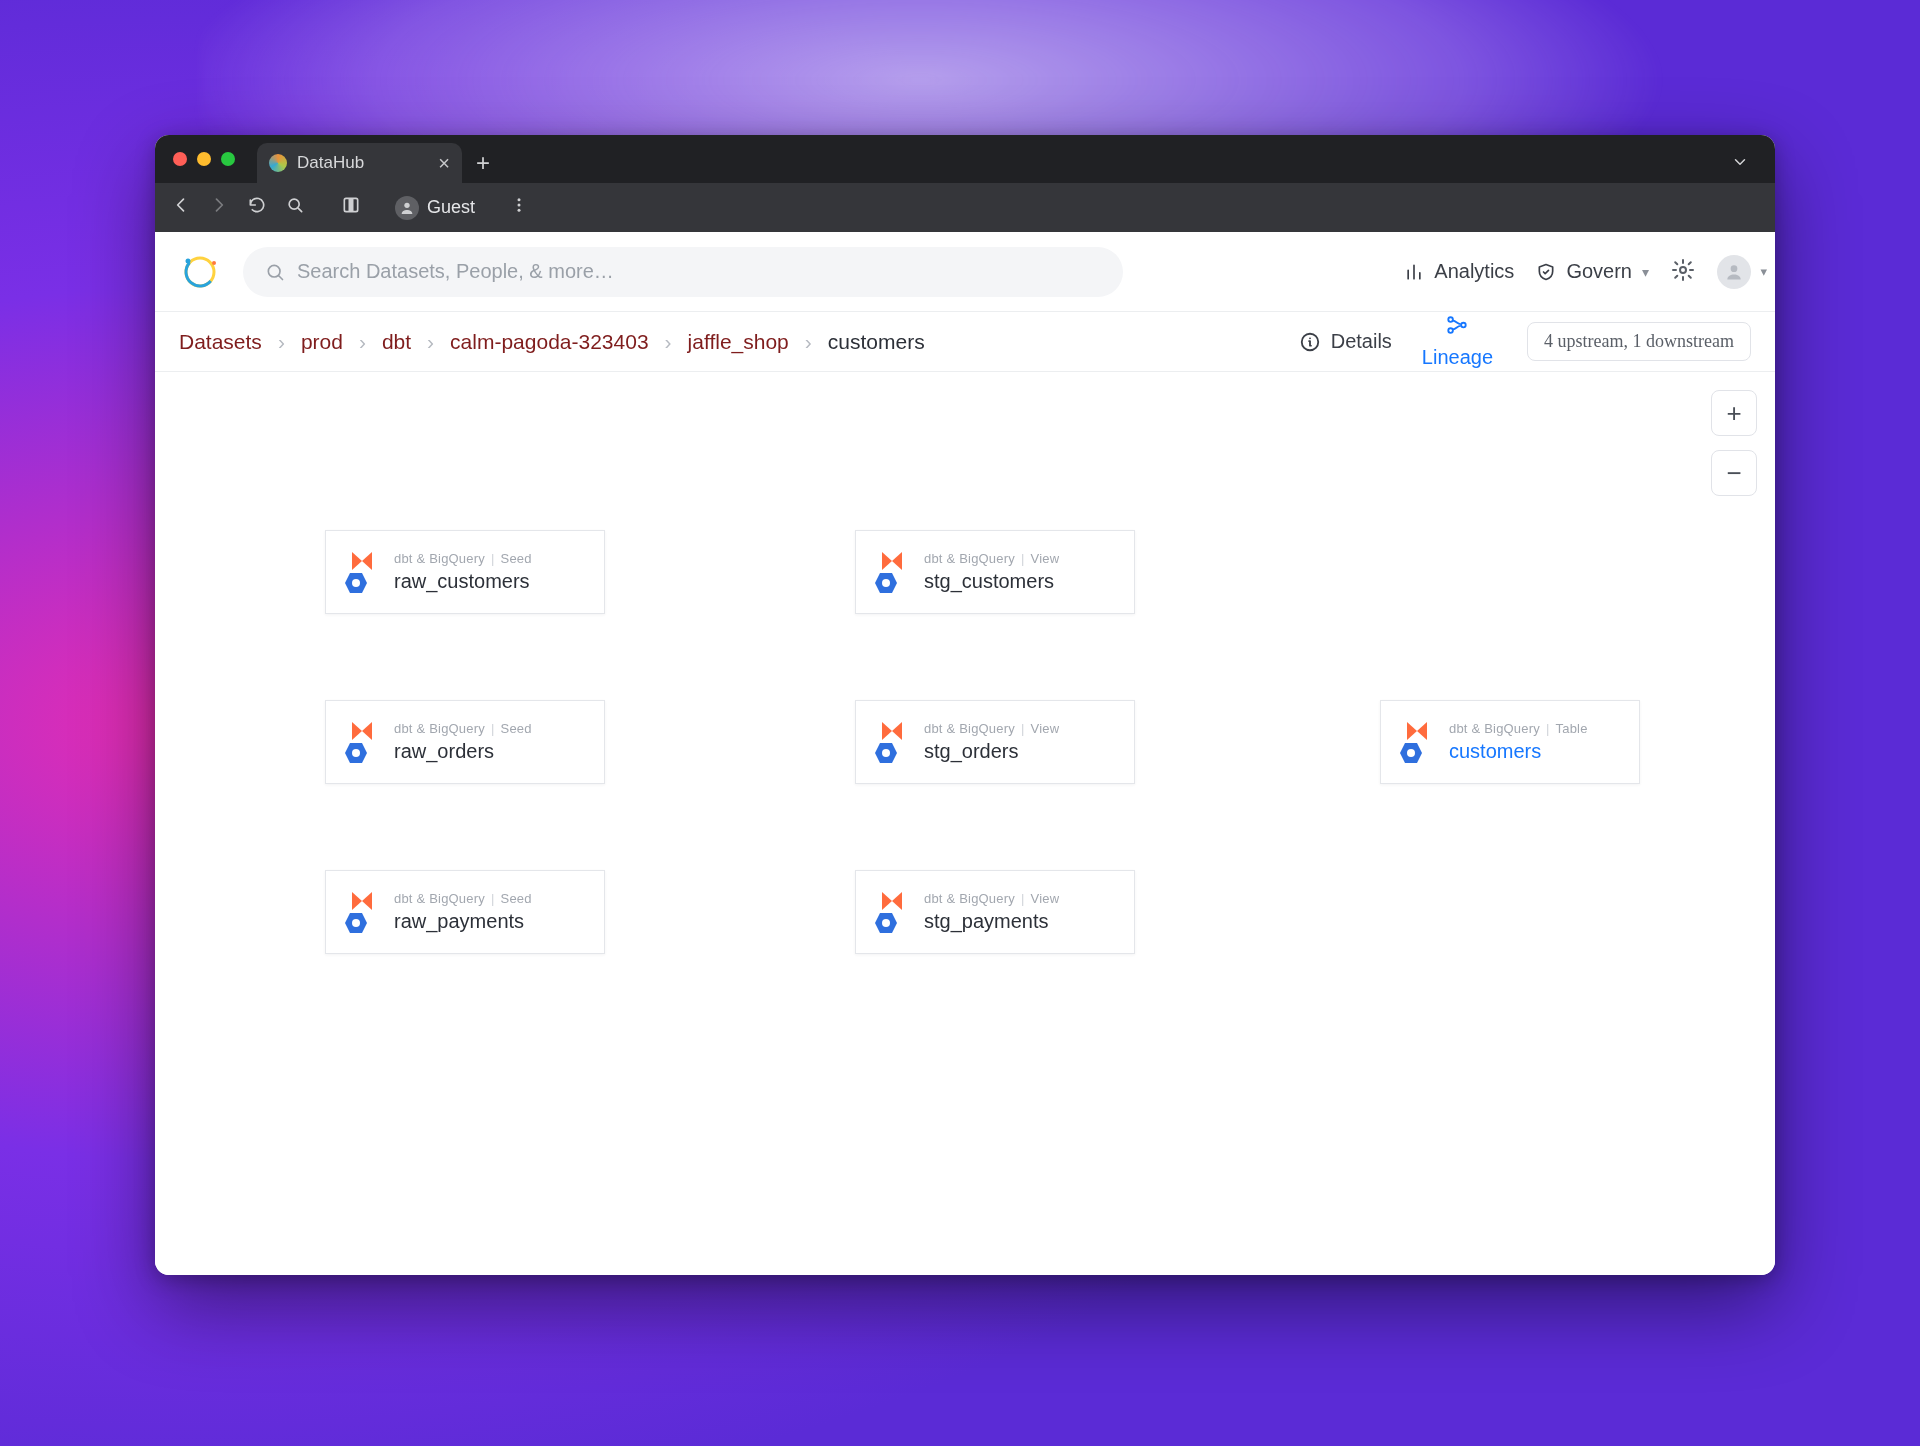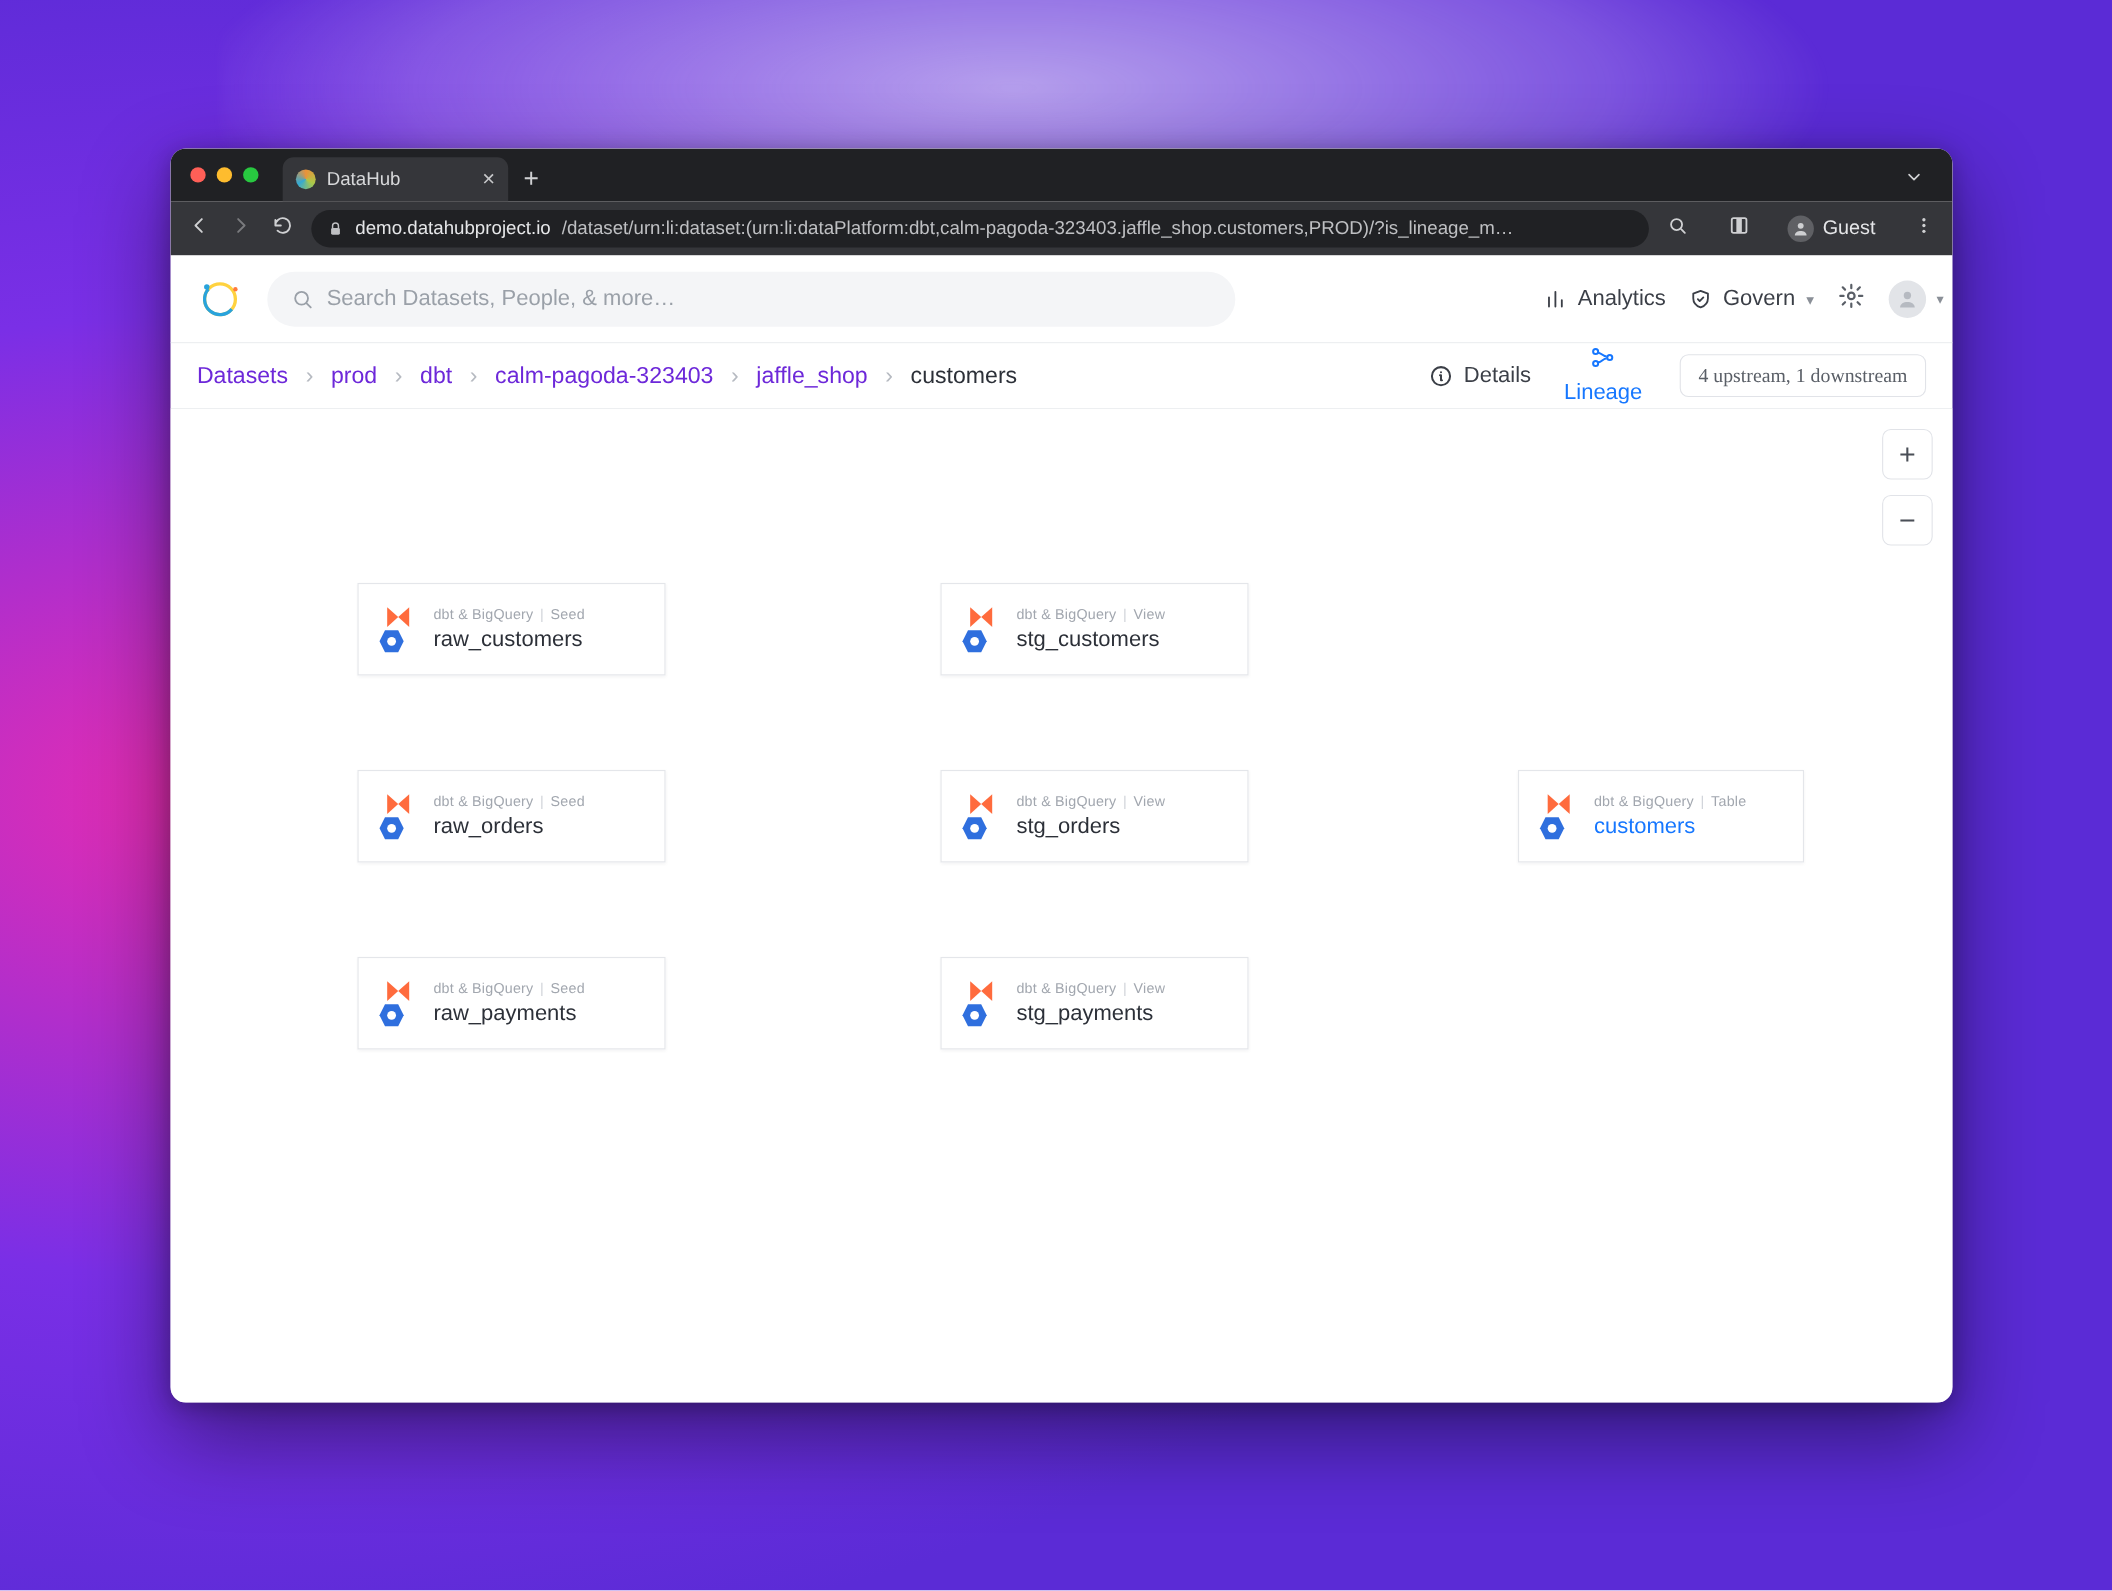--- a/index.html
+++ b/index.html
@@ -69,21 +69,21 @@
   .nav-item { display:flex; align-items:center; gap:10px; color:#3b3f47; font-size:20px; cursor:pointer; }
   .nav-item .caret { font-size:14px; color:#8a8f97; }
   .gear { color:#5a5f67; cursor:pointer; }
   .user { width:34px; height:34px; border-radius:50%; background:#e2e4e8; display:flex; align-items:center; justify-content:center; position:relative; }
   .user .caret { position:absolute; right:-16px; font-size:13px; color:#8a8f97; }
   
   .toolbar {
     height: 60px; display:flex; align-items:center; padding: 0 24px; gap: 12px; border-bottom:1px solid #eceef0;
     color:#6c717a; font-size:21px;
   }
-  .crumb { color:#6d28d9; cursor:pointer; }
+  .crumb { color:#7f1d1d; cursor:pointer; }
   .crumb.current { color:#2c3038; font-weight:500; }
   .sep { color:#b6bac1; padding: 0 4px; }
   .toolbar .flexgap { flex:1; }
   .modebtn { display:flex; align-items:center; gap:10px; font-size:20px; cursor:pointer; color:#3b3f47; }
   .modebtn.active { color:#1677ff; }
   .pill {
     border:1px solid #e1e3e8; border-radius:8px; padding:8px 16px; font-size:18px; color:#5a5f67; background:#fff;
   }
   
   .canvas { flex:1; position:relative; background:#ffffff; }
@@ -153,28 +153,20 @@
       <div class="ibtn fwd">
         <svg width="20" height="20" viewBox="0 0 24 24" fill="none">
             <path d="M9 5l7 7-7 7" stroke-width="2" stroke-linecap="round" stroke-linejoin="round"></path>
           </svg>
       </div>
       <div class="ibtn reload">
         <svg width="20" height="20" viewBox="0 0 24 24" fill="none">
             <path d="M4 12a8 8 0 1 1 2.34 5.66M4 12V6m0 6h6" stroke-width="2" stroke-linecap="round" stroke-linejoin="round"></path>
           </svg>
       </div>
-      <div class="urlbox">
-        <svg width="16" height="16" viewBox="0 0 24 24" fill="none">
-            <rect x="6" y="11" width="12" height="9" rx="2" fill="#bfc0c3"></rect>
-            <path d="M8 11V8a4 4 0 1 1 8 0v3" stroke="#bfc0c3" stroke-width="2"></path>
-          </svg>
-        <span class="url-host">demo.datahubproject.io</span>
-          <span>/dataset/urn:li:dataset:(urn:li:dataPlatform:dbt,calm-pagoda-323403.jaffle_shop.customers,PROD)/?is_lineage_m…</span>
-      </div>
       <div class="right-icons">
         <div class="ibtn">
           <svg width="20" height="20" viewBox="0 0 24 24" fill="none">
               <circle cx="11" cy="11" r="6" stroke="#cfd0d2" stroke-width="2"></circle>
               <path d="M20 20l-4-4" stroke="#cfd0d2" stroke-width="2" stroke-linecap="round"></path>
             </svg>
         </div>
         <div class="ibtn">
           <svg width="20" height="20" viewBox="0 0 24 24" fill="none">
               <rect x="4" y="4" width="16" height="16" rx="2" stroke="#cfd0d2" stroke-width="2"></rect>

